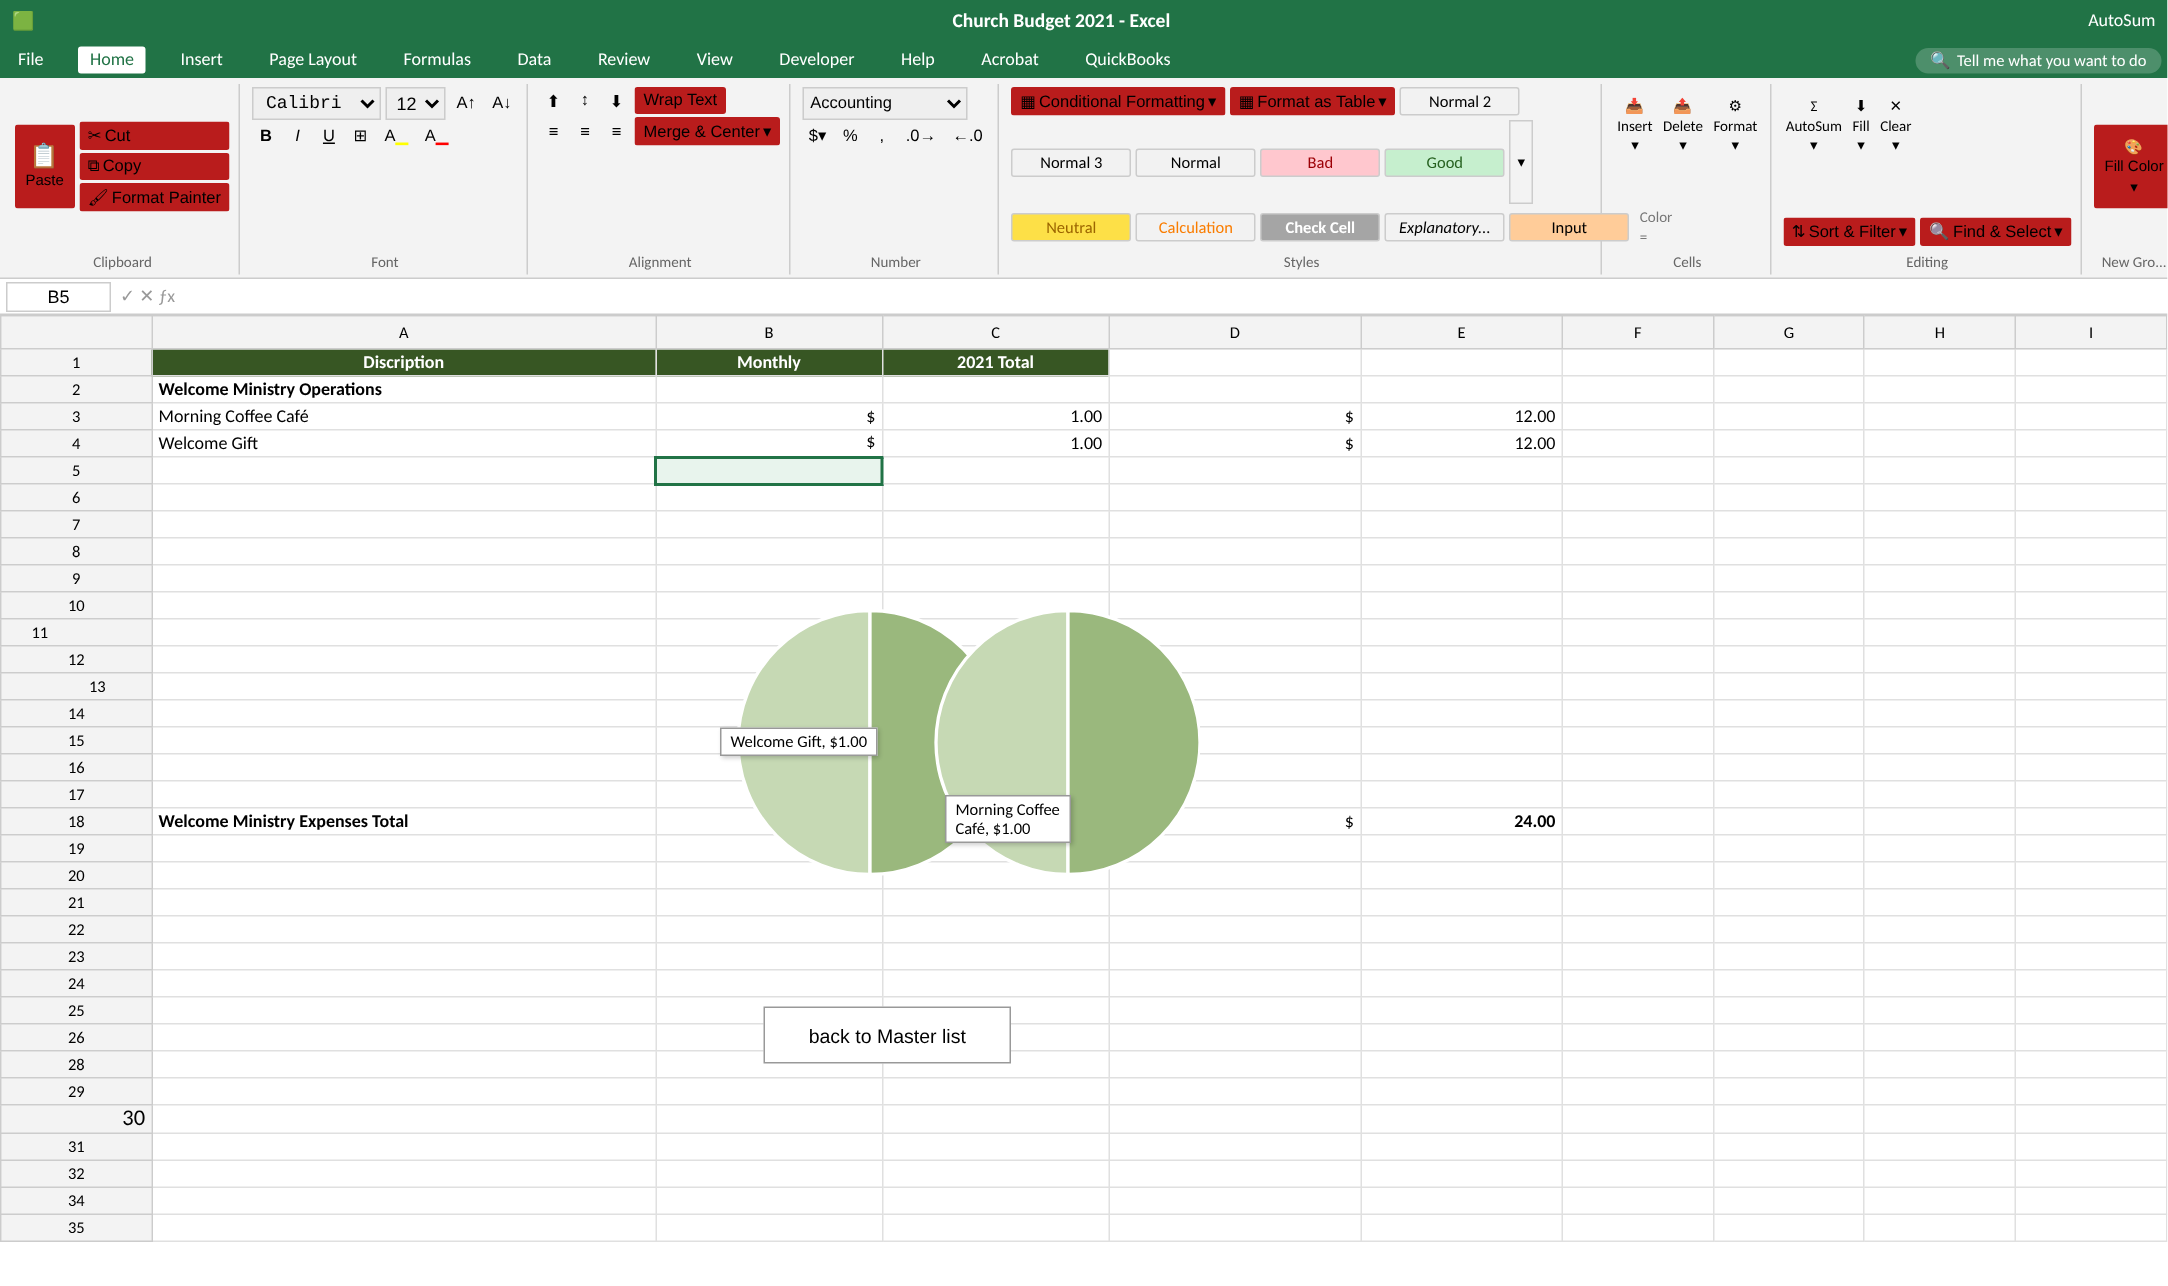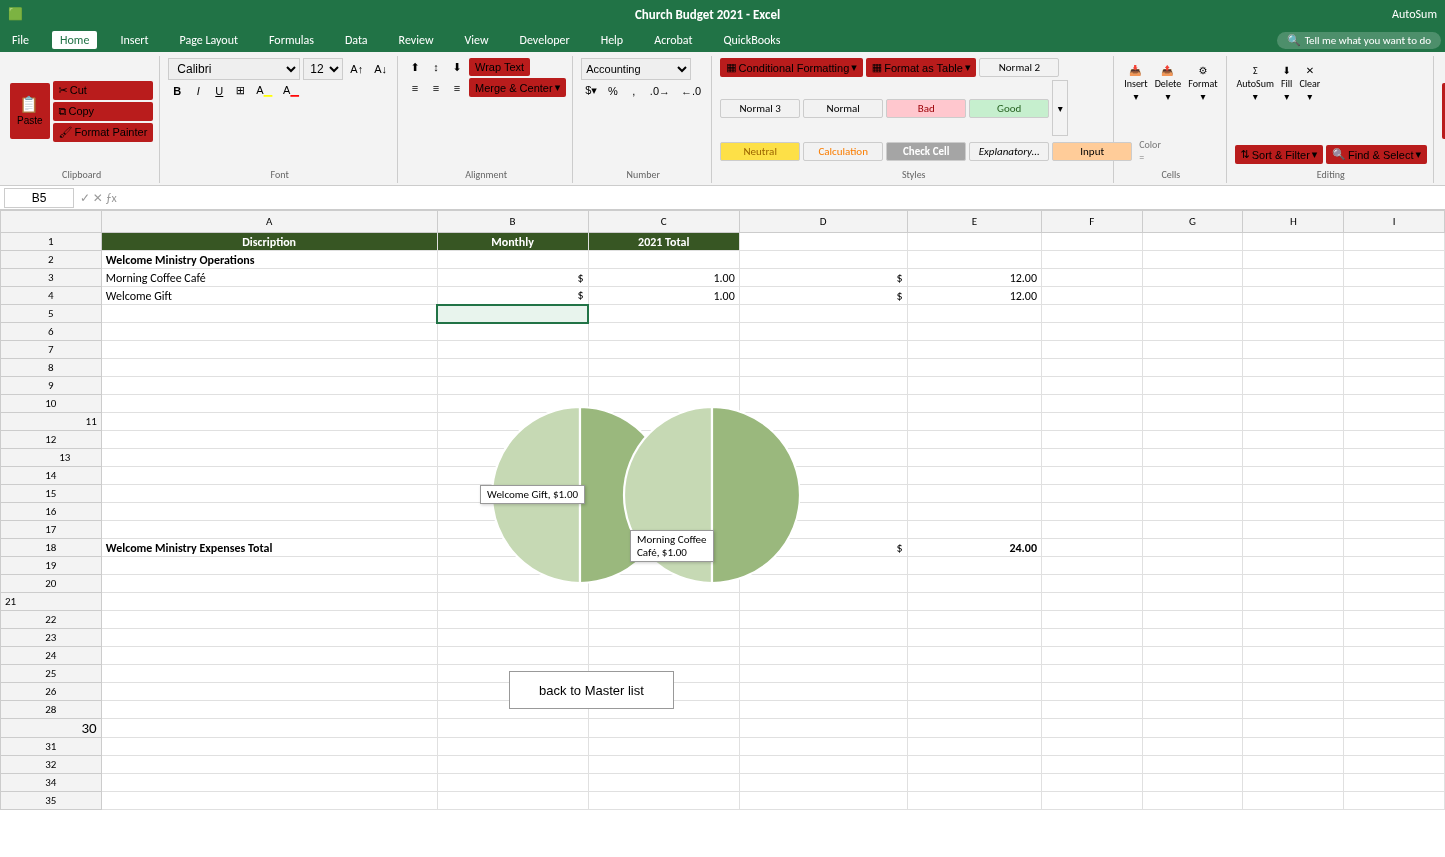--- a/index.html
+++ b/index.html
@@ -85,25 +85,26 @@
       min-width: 36px;
       font-size: 10px;
       text-align: center;
       height: 56px;
       justify-content: center;
     }
     .rb-icon { font-size: 16px; line-height: 1; }
 
     
     .font-select {
-      width: 132px;
+      width: 86px;
       height: 22px;
       font-size: 12px;
       border: 1px solid #ccc;
       padding: 0 4px;
+      font-family: Liberation Mono, monospace;
     }
     .size-select {
       width: 40px;
       height: 22px;
       font-size: 12px;
       border: 1px solid #ccc;
       padding: 0 2px;
     }
 
     
@@ -619,21 +620,21 @@
             <td class="col-B currency"></td>
             <td class="col-C currency"></td>
             <td class="col-D currency"></td>
             <td class="col-E currency"></td>
             <td></td>
             <td></td>
             <td></td>
             <td></td>
           </tr>
           <tr>
-            <td style="background: rgb(243, 243, 243); text-align: right; font-size: 11px; border: 1px solid rgb(204, 204, 204); min-width: 40px; padding-left: 20px;">11</td>
+            <td style="background: rgb(243, 243, 243); text-align: left; font-size: 11px; border: 1px solid rgb(204, 204, 204); min-width: 40px; padding-left: 20px;">11</td>
             <td class="col-A"></td>
             <td class="col-B currency"></td>
             <td class="col-C currency"></td>
             <td class="col-D currency"></td>
             <td class="col-E currency"></td>
             <td></td>
             <td></td>
             <td></td>
             <td></td>
           </tr>
@@ -739,21 +740,21 @@
             <td class="col-B currency"></td>
             <td class="col-C currency"></td>
             <td class="col-D currency"></td>
             <td class="col-E currency"></td>
             <td></td>
             <td></td>
             <td></td>
             <td></td>
           </tr>
           <tr>
-            <td style="background: rgb(243, 243, 243); text-align: left; font-size: 11px; border: 1px solid rgb(204, 204, 204); min-width: 40px;">21</td>
+            <td style="background: rgb(243, 243, 243); text-align: center; font-size: 11px; border: 1px solid rgb(204, 204, 204); min-width: 40px;">21</td>
             <td class="col-A"></td>
             <td class="col-B currency"></td>
             <td class="col-C currency"></td>
             <td class="col-D currency"></td>
             <td class="col-E currency"></td>
             <td></td>
             <td></td>
             <td></td>
             <td></td>
           </tr>
@@ -812,20 +813,32 @@
             <td class="col-C currency"></td>
             <td class="col-D currency"></td>
             <td class="col-E currency"></td>
             <td></td>
             <td></td>
             <td></td>
             <td></td>
           </tr>
           <tr>
             <td style="background: rgb(243, 243, 243); text-align: center; font-size: 11px; border: 1px solid rgb(204, 204, 204); min-width: 40px;">28</td>
+            <td class="col-A"></td>
+            <td class="col-B currency"></td>
+            <td class="col-C currency"></td>
+            <td class="col-D currency"></td>
+            <td class="col-E currency"></td>
+            <td></td>
+            <td></td>
+            <td></td>
+            <td></td>
+          </tr>
+          <tr>
+            <td style="background: rgb(243, 243, 243); text-align: center; font-size: 11px; border: 1px solid rgb(204, 204, 204); min-width: 40px;">29</td>
             <td class="col-A"></td>
             <td class="col-B currency"></td>
             <td class="col-C currency"></td>
             <td class="col-D currency"></td>
             <td class="col-E currency"></td>
             <td></td>
             <td></td>
             <td></td>
             <td></td>
           </tr>

